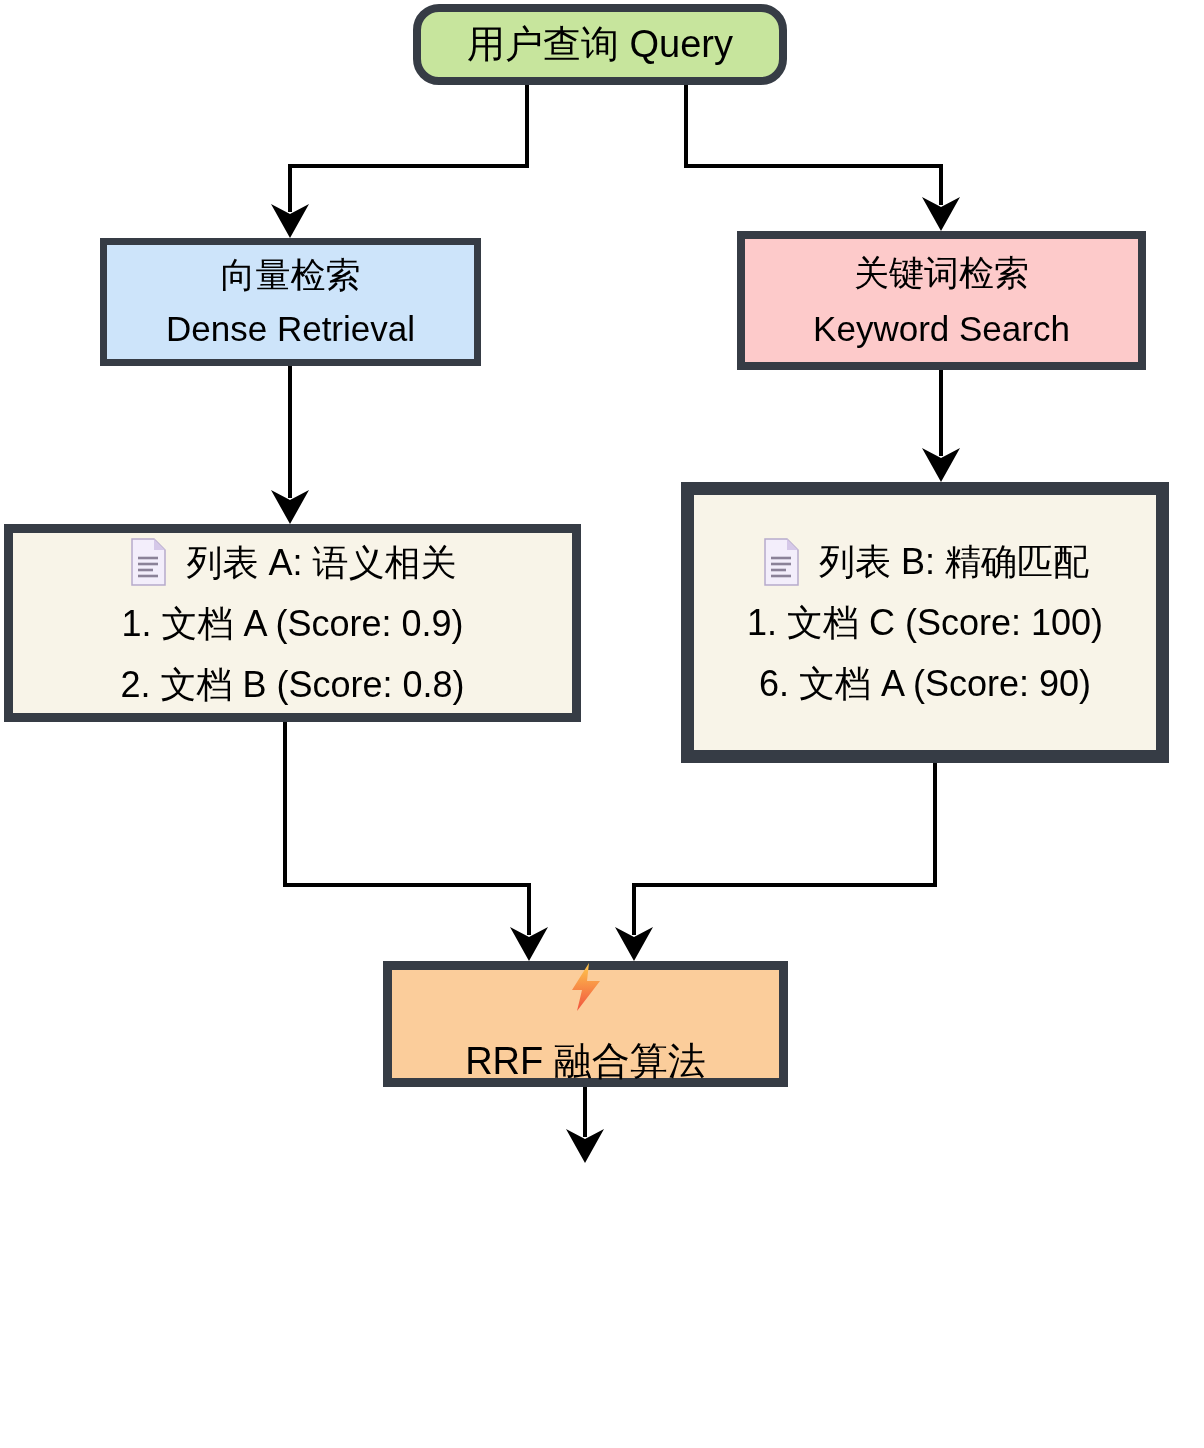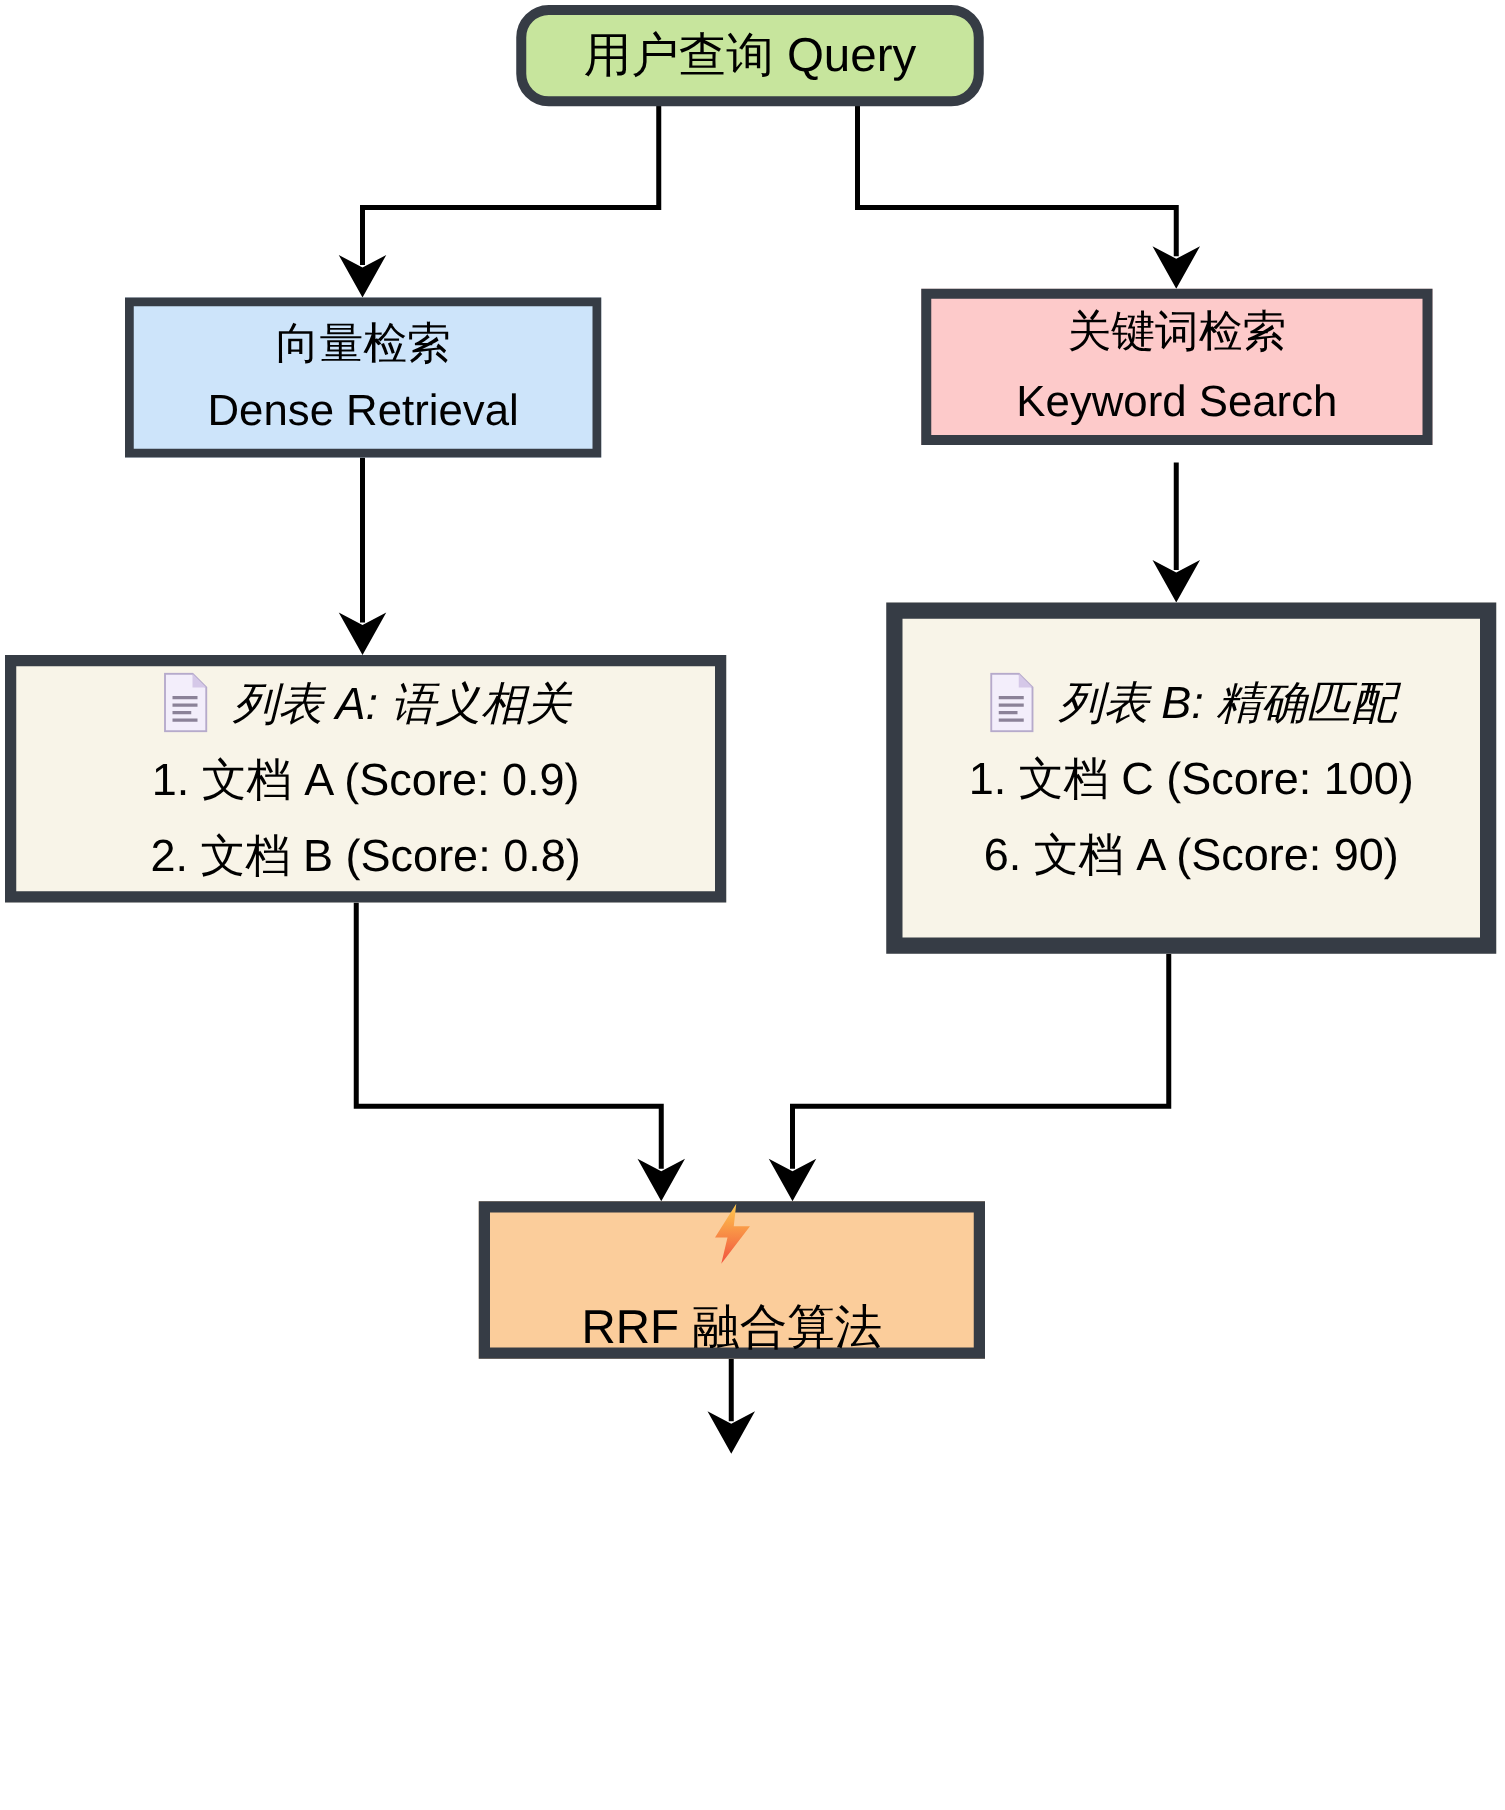--- a/index.html
+++ b/index.html
@@ -31,31 +31,31 @@
   .node{
     position:absolute;box-sizing:border-box;
     border:8px solid var(--node-border);background:var(--list-fill);
     display:flex;flex-direction:column;align-items:center;justify-content:center;
     text-align:center;
   }
   #node-query{left:413px;top:4px;width:374px;height:81px;border-radius:26px;
     background:var(--query-fill);font-size:38px;}
   #node-dense{left:100px;top:238px;width:381px;height:128px;border-width:7px;
     background:var(--dense-fill);font-size:35px;line-height:54px;}
-  #node-keyword{left:737px;top:231px;width:409px;height:125px;
+  #node-keyword{left:737px;top:231px;width:409px;height:139px;
     background:var(--keyword-fill);font-size:35px;line-height:56px;}
   #node-list-a{left:4px;top:524px;width:577px;height:198px;border-width:9px;
     font-size:36px;line-height:61px;}
   #node-list-b{left:681px;top:482px;width:488px;height:281px;border-width:13px;
-    font-size:36px;line-height:61px;margin-left:28px;}
+    font-size:36px;line-height:61px;}
   #node-rrf{left:383px;top:961px;width:405px;height:126px;border-width:9px;
     background:var(--rrf-fill);flex-direction:column;gap:24px;font-size:38px;}
   #node-final{left:318px;top:1163px;width:527px;height:282px;border-width:11px;
     font-size:36px;line-height:62px;}
-  .title-row{display:flex;align-items:center;justify-content:space-between;gap:18px;font-style:italic;}
+  .title-row{display:flex;align-items:center;justify-content:space-between;gap:18px;}
   .icon{flex:0 0 auto;display:block;}
 </style>
 </head>
 <body>
 
 <div id="canvas">
 
   <svg id="edge-layer" viewBox="0 0 1204 1448" xmlns="http://www.w3.org/2000/svg">
     <g>
       <path class="line" d="M527 84 V166 H290 V212"></path>

